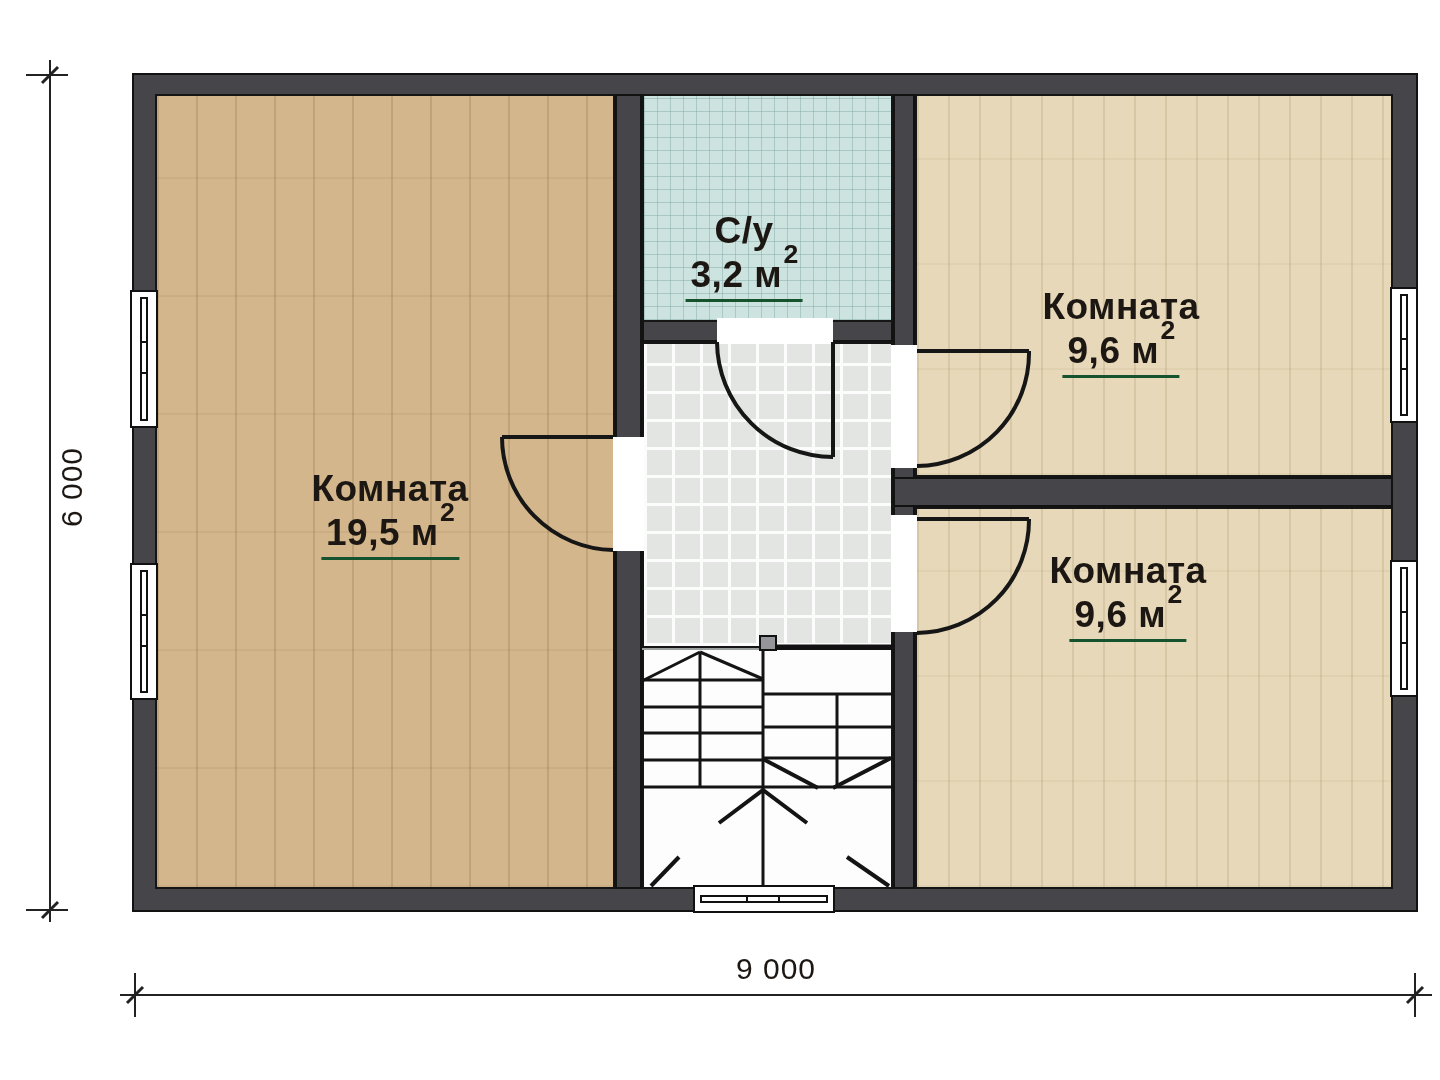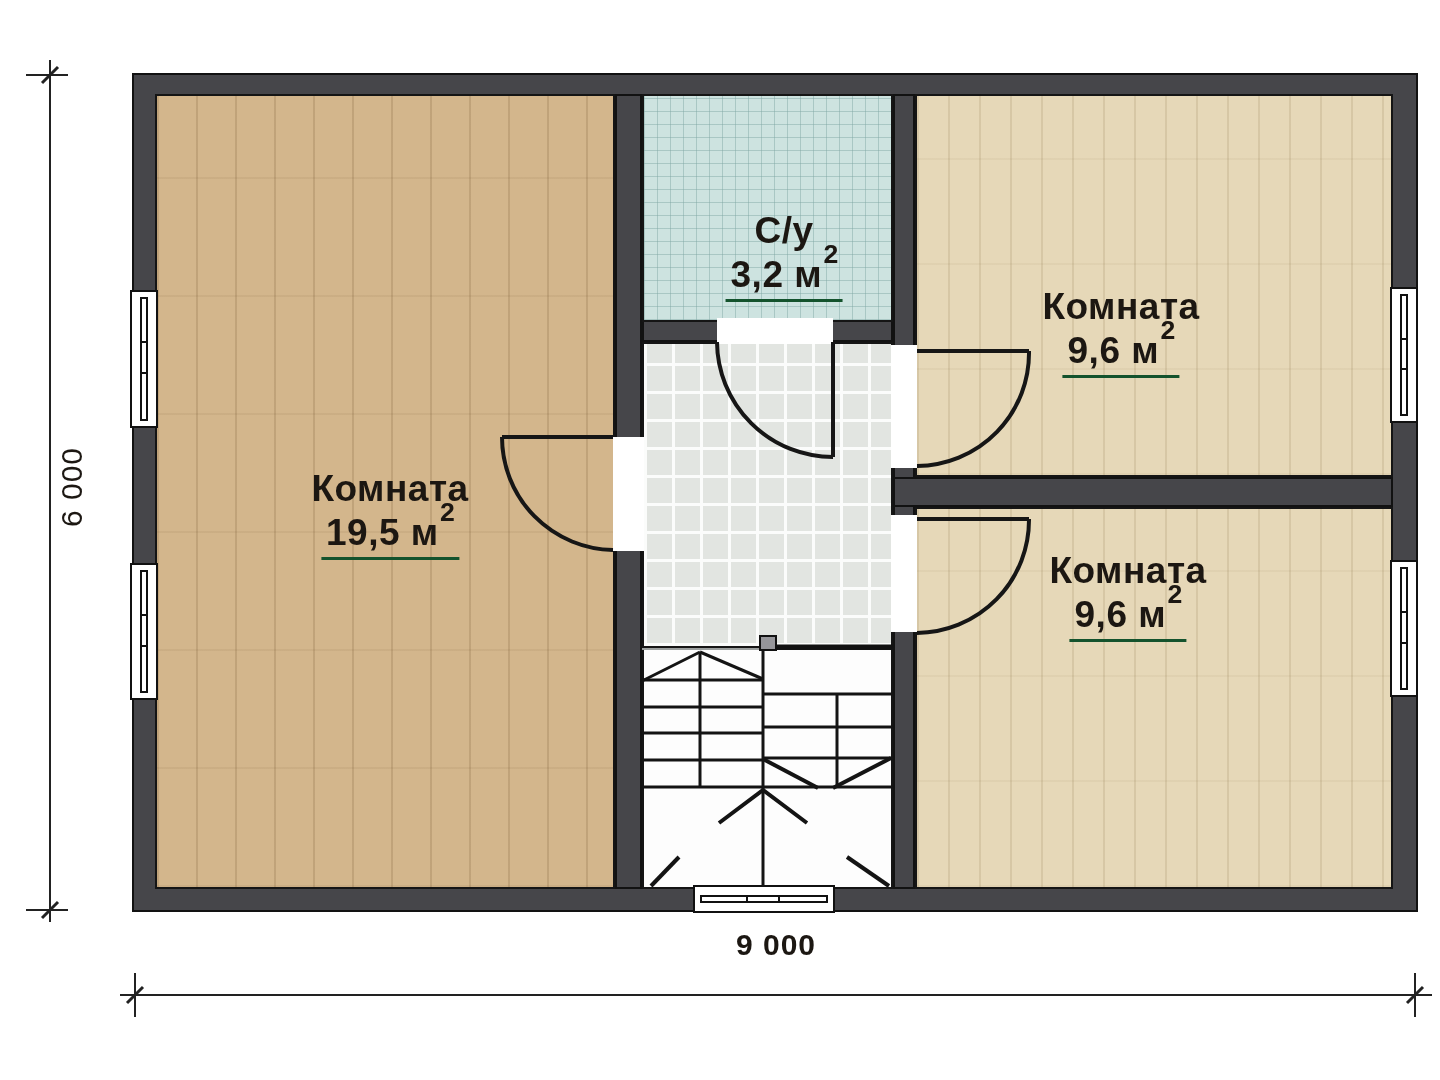--- a/index.html
+++ b/index.html
@@ -153,32 +153,32 @@
       <line x1="127" y1="1003" x2="143" y2="987" stroke-width="3"></line>
       <line x1="1407" y1="1003" x2="1423" y2="987" stroke-width="3"></line>
     </g>
   </svg>
 
   <div class="room-label" style="left:390px;top:468px;">
     <div>Комната</div>
     <div><span class="room-area"><span>19,5</span>&nbsp;<span>м</span><sup>2</sup></span></div>
   </div>
 
-  <div class="room-label" style="left:784px;top:210px;">
+  <div class="room-label" style="left:744px;top:210px;">
     <div>С/у</div>
     <div><span class="room-area"><span>3,2</span>&nbsp;<span>м</span><sup>2</sup></span></div>
   </div>
 
 
   <div class="room-label" style="left:1121px;top:286px;">
     <div>Комната</div>
     <div><span class="room-area"><span>9,6</span>&nbsp;<span>м</span><sup>2</sup></span></div>
   </div>
 
   <div class="room-label" style="left:1128px;top:550px;">
     <div>Комната</div>
     <div><span class="room-area"><span>9,6</span>&nbsp;<span>м</span><sup>2</sup></span></div>
   </div>
 
   <div class="dim-label" style="left:72px;top:487px;transform:translate(-50%,-50%) rotate(-90deg);">6 000</div>
-  <div class="dim-label" style="left:776px;top:928px;transform:translateX(-50%);font-weight:bold;">9 000</div>
+  <div class="dim-label" style="left:776px;top:952px;transform:translateX(-50%);">9 000</div>
 
 </div>
 
 </body></html>

